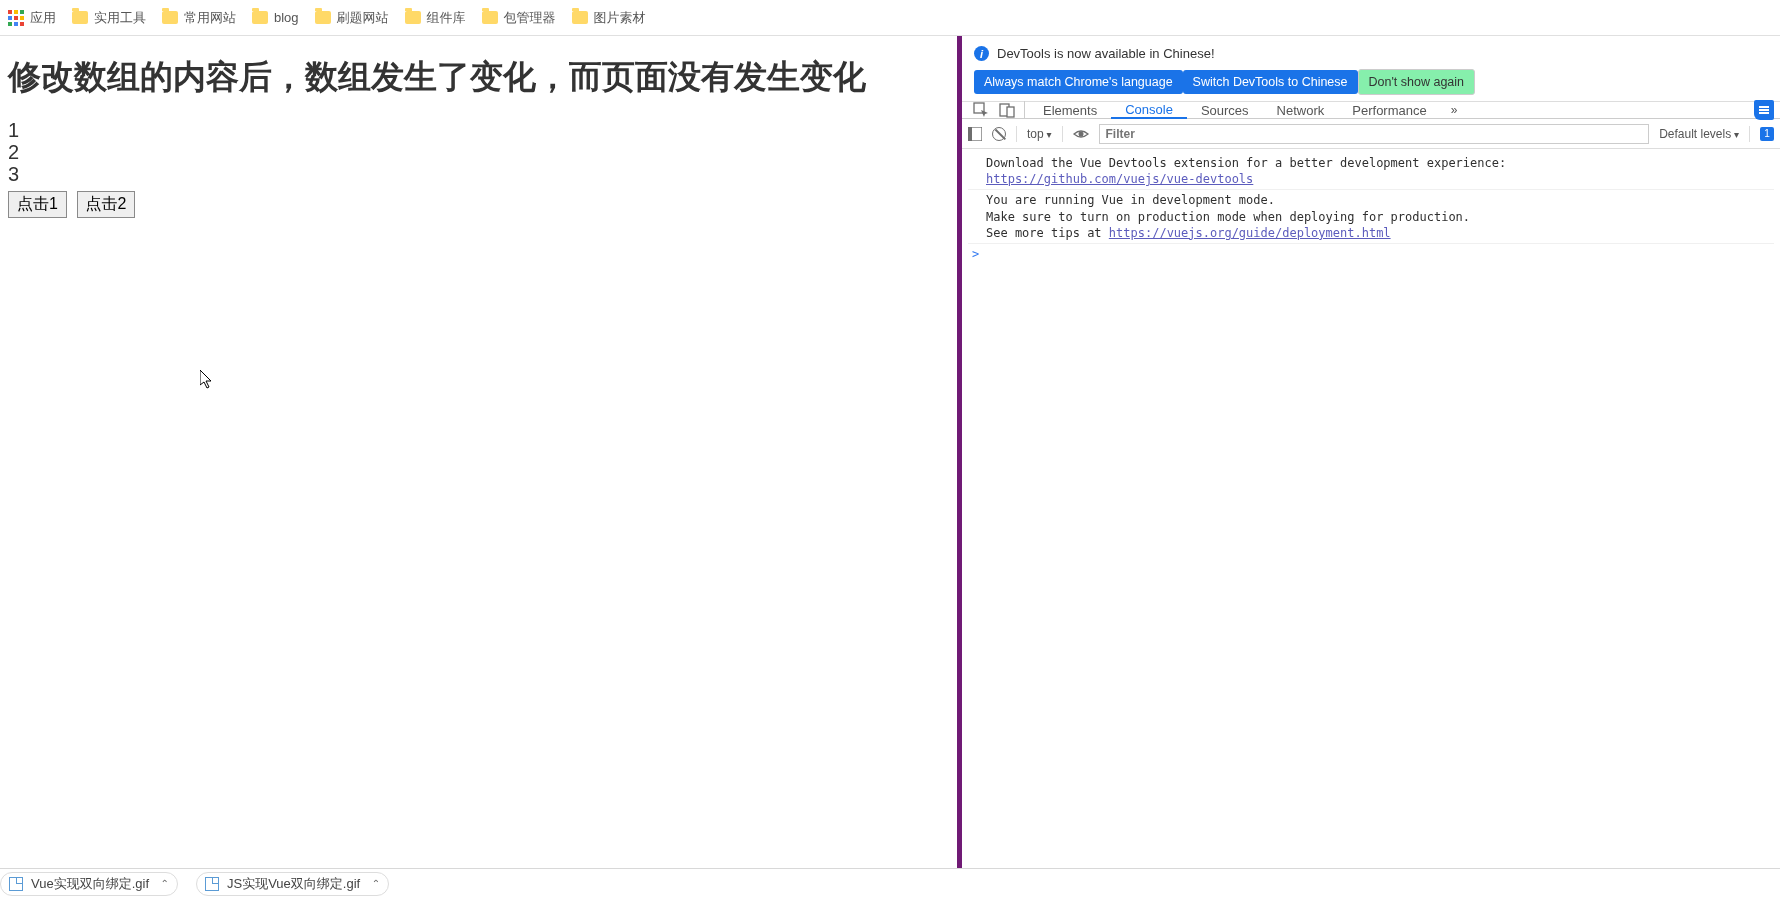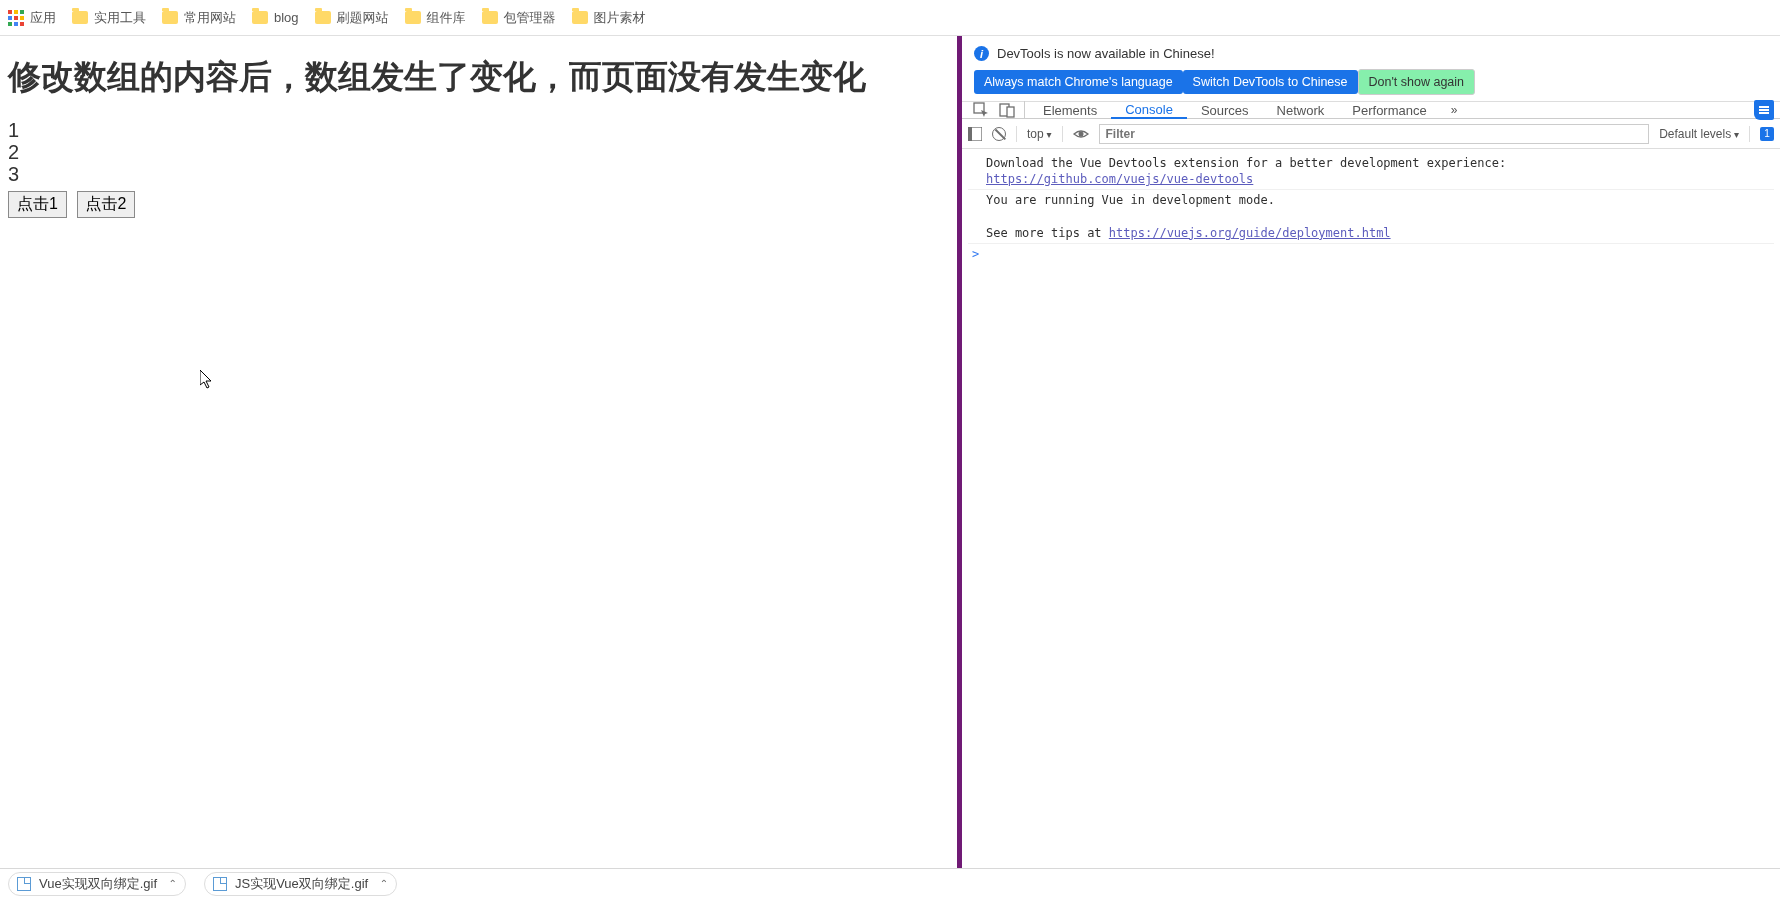--- a/index.html
+++ b/index.html
@@ -54,21 +54,21 @@
     .levels-select { color: #555; font-size: 12px; cursor: pointer; white-space:nowrap; }
     .levels-select::after { content:" ▾"; font-size:10px; }
     .issues-badge { width:14px; height:14px; background:#1a73e8; color:#fff; border-radius:2px; font-size:10px; display:flex; align-items:center; justify-content:center; }
 
     .console-log { padding: 4px 6px; font-family: Consolas, monospace; font-size: 12px; line-height: 1.35; color: #303030; }
     .console-log .entry { padding: 2px 0 2px 18px; border-bottom: 1px solid #f0f0f0; }
     .console-log a { color: #5c5cbd; text-decoration: underline; }
     .prompt-line { color: #367cf1; padding: 2px 0 0 4px; font-family: Consolas, monospace; }
 
     
-    .downloads-bar { position: absolute; bottom: 0; left: 0; right: 0; height: 30px; border-top: 1px solid #d8d8d8; display: flex; align-items: center; padding: 0 8px; gap: 18px; background: #fff; }
+    .downloads-bar { position: absolute; bottom: 0; left: 0; right: 0; height: 30px; border-top: 1px solid #d8d8d8; display: flex; align-items: center; padding: 0 0; gap: 18px; background: #fff; }
     .dl-item { display: flex; align-items: center; gap: 8px; font-size: 13px; color: #444; border: 1px solid #ddd; border-radius: 14px; padding: 2px 28px 2px 8px; position: relative; cursor: pointer; }
     .dl-icon { width:14px; height:14px; border:1px solid #5b9bd5; position:relative; }
     .dl-icon::after{ content:""; position:absolute; top:0; right:0; width:5px; height:5px; background:#fff; border-left:1px solid #5b9bd5; border-bottom:1px solid #5b9bd5; }
     .dl-chevron { position:absolute; right:8px; font-size:10px; color:#666; }
 
     .cursor-pointer { position:absolute; left:200px; top:370px; width:14px; height:20px; pointer-events:none; }
   </style>
 </head>
 <body>
 
@@ -196,21 +196,21 @@
       <div class="issues-badge">1</div>
     </div>
 
     <div class="console-log">
       <div class="entry">
         <span>Download the Vue Devtools extension for a better development experience:</span><br>
         <a>https://github.com/vuejs/vue-devtools</a>
       </div>
       <div class="entry">
         <span>You are running Vue in development mode.</span><br>
-        <br>
+        <span>Make sure to turn on production mode when deploying for production.</span><br>
         <span>See more tips at </span><a>https://vuejs.org/guide/deployment.html</a>
       </div>
       <div class="prompt-line">
         <span>&gt;</span>
       </div>
     </div>
   </div>
 </div>
 
 <div class="downloads-bar">

